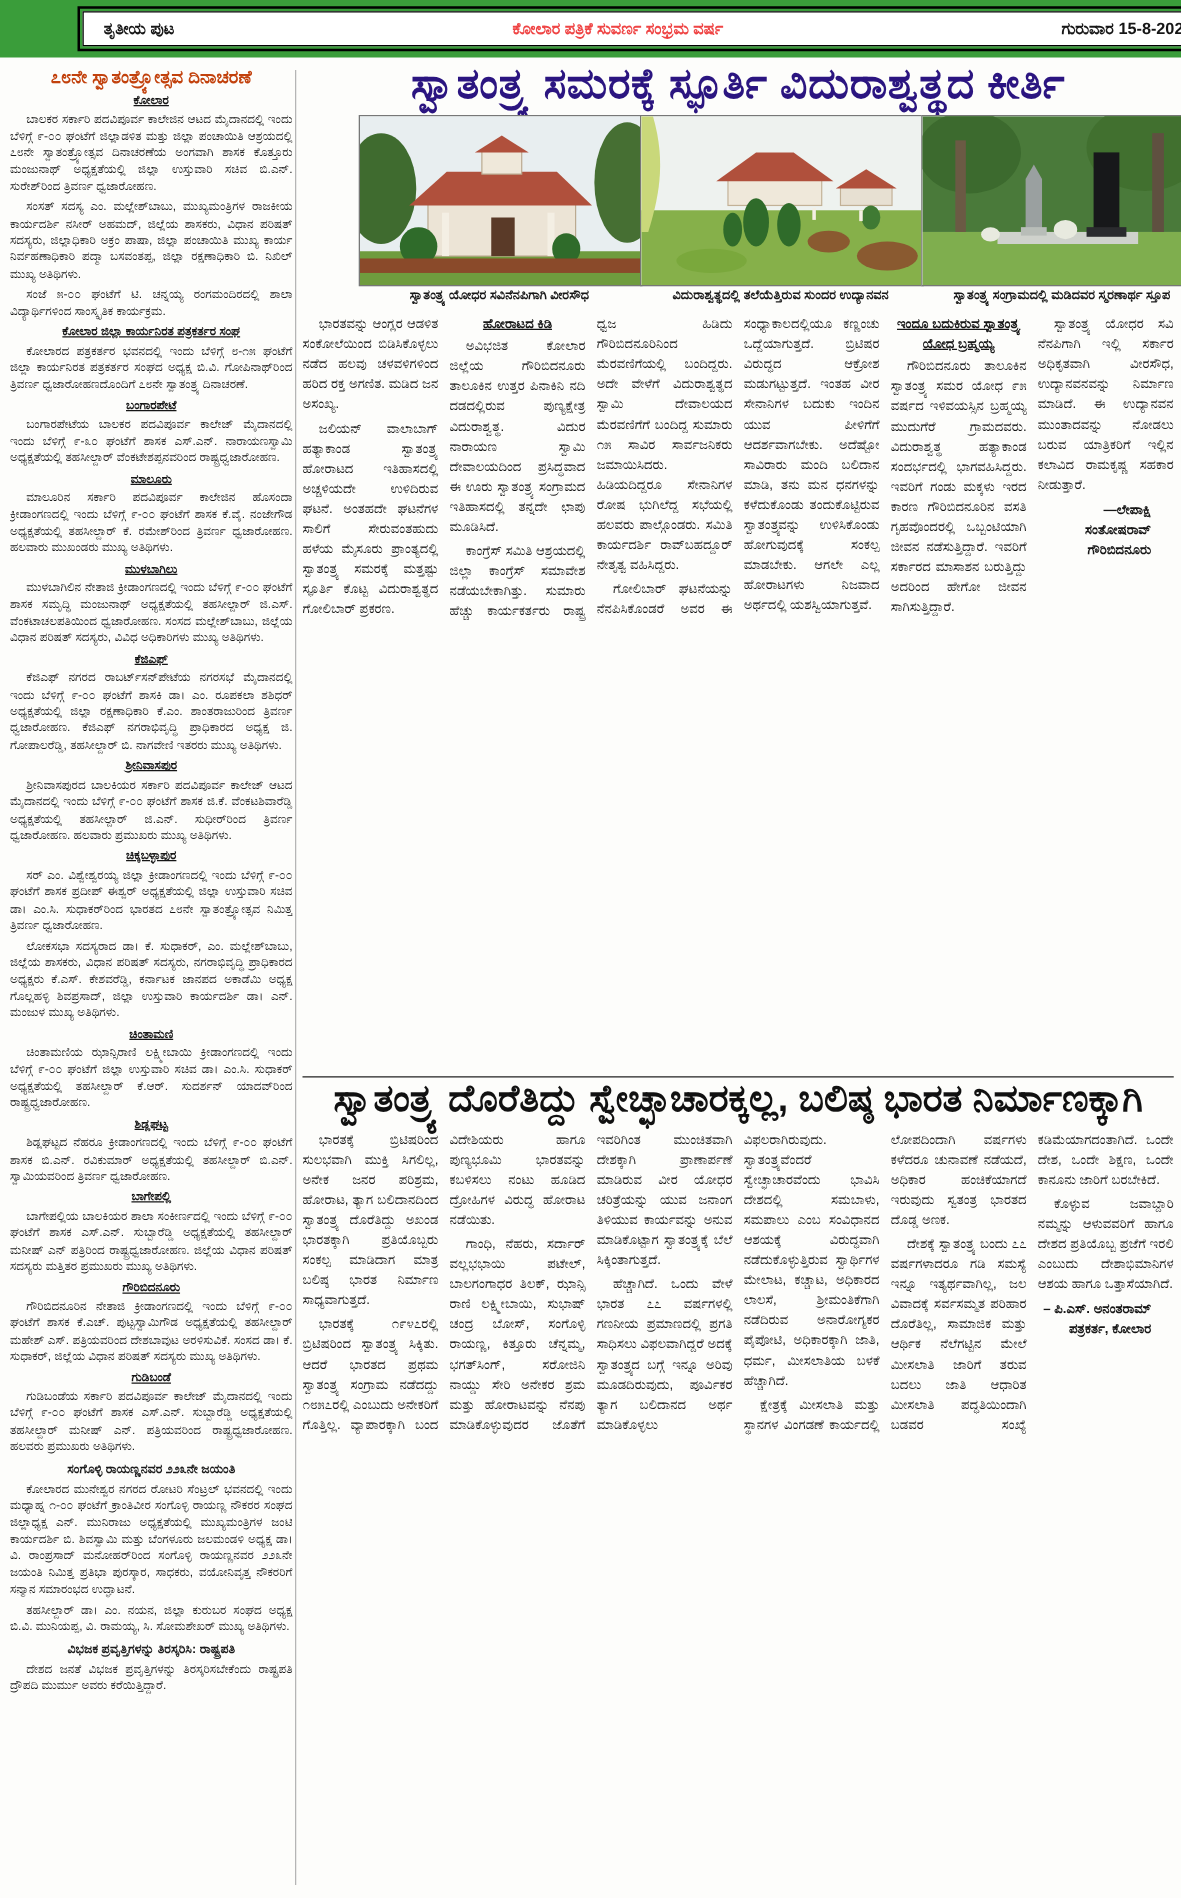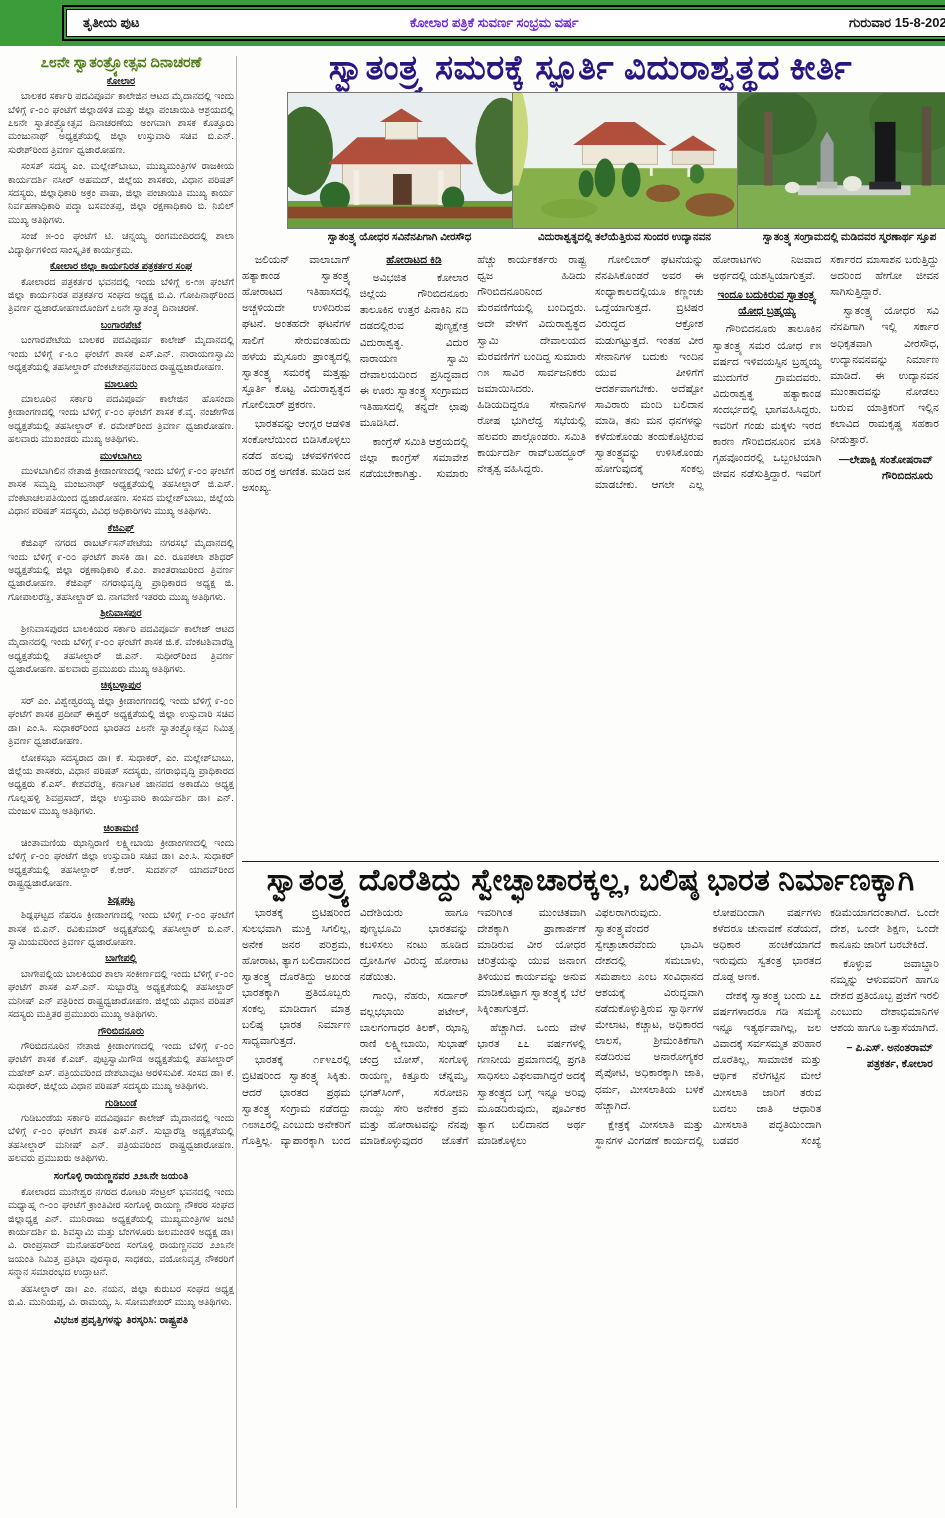--- a/index.html
+++ b/index.html
@@ -53,36 +53,36 @@
   
   .para{margin:0 0 3px 0;text-indent:13px;}
   .sub{
     font-weight:bold;text-align:center;text-decoration:underline;
     margin:3px 0 2px 0;break-after:avoid;
   }
   .bighead{
     font-weight:bold;text-align:center;font-size:10px;line-height:1.2;
     margin:5px 0 3px 0;color:#1a1a1a;
   }
-  .byline{font-weight:bold;text-align:right;margin:4px 6px 0 0;}
+  .byline{font-weight:bold;text-align:right;margin:4px 18px 0 0;}
   .byline div{font-weight:bold;}
 </style>
 </head>
 <body>
 
 <div class="masthead" style="background: rgb(58, 157, 58);">
   <div class="mast-box">
     <span>ತೃತೀಯ ಪುಟ</span>
-    <span style="color: #6d28d9;">ಕೋಲಾರ ಪತ್ರಿಕೆ ಸುವರ್ಣ ಸಂಭ್ರಮ ವರ್ಷ</span>
+    <span style="color: #ef4444;">ಕೋಲಾರ ಪತ್ರಿಕೆ ಸುವರ್ಣ ಸಂಭ್ರಮ ವರ್ಷ</span>
     <span>ಗುರುವಾರ 15-8-2024</span>
   </div>
 </div>
 
 <div class="left-rail">
-  <h3 class="rail-title" style="color: #4d7c0f; text-align: center;">೭೮ನೇ ಸ್ವಾತಂತ್ರ್ಯೋತ್ಸವ ದಿನಾಚರಣೆ</h3>
+  <h3 class="rail-title" style="color: #c2410c; text-align: center;">೭೮ನೇ ಸ್ವಾತಂತ್ರ್ಯೋತ್ಸವ ದಿನಾಚರಣೆ</h3>
   <div>
       <div class="sub">ಕೋಲಾರ</div>
       <p class="para">ಬಾಲಕರ ಸರ್ಕಾರಿ ಪದವಿಪೂರ್ವ ಕಾಲೇಜಿನ ಆಟದ ಮೈದಾನದಲ್ಲಿ ಇಂದು ಬೆಳಿಗ್ಗೆ ೯-೦೦ ಘಂಟೆಗೆ ಜಿಲ್ಲಾಡಳಿತ ಮತ್ತು ಜಿಲ್ಲಾ ಪಂಚಾಯಿತಿ ಆಶ್ರಯದಲ್ಲಿ ೭೮ನೇ ಸ್ವಾತಂತ್ರ್ಯೋತ್ಸವ ದಿನಾಚರಣೆಯ ಅಂಗವಾಗಿ ಶಾಸಕ ಕೊತ್ತೂರು ಮಂಜುನಾಥ್ ಅಧ್ಯಕ್ಷತೆಯಲ್ಲಿ ಜಿಲ್ಲಾ ಉಸ್ತುವಾರಿ ಸಚಿವ ಬಿ.ಎನ್. ಸುರೇಶ್‌ರಿಂದ ತ್ರಿವರ್ಣ ಧ್ವಜಾರೋಹಣ.</p>
       <p class="para">ಸಂಸತ್ ಸದಸ್ಯ ಎಂ. ಮಲ್ಲೇಶ್‌ಬಾಬು, ಮುಖ್ಯಮಂತ್ರಿಗಳ ರಾಜಕೀಯ ಕಾರ್ಯದರ್ಶಿ ನಸೀರ್ ಅಹಮದ್, ಜಿಲ್ಲೆಯ ಶಾಸಕರು, ವಿಧಾನ ಪರಿಷತ್ ಸದಸ್ಯರು, ಜಿಲ್ಲಾಧಿಕಾರಿ ಅಕ್ರಂ ಪಾಷಾ, ಜಿಲ್ಲಾ ಪಂಚಾಯಿತಿ ಮುಖ್ಯ ಕಾರ್ಯ ನಿರ್ವಹಣಾಧಿಕಾರಿ ಪದ್ಮಾ ಬಸವಂತಪ್ಪ, ಜಿಲ್ಲಾ ರಕ್ಷಣಾಧಿಕಾರಿ ಬಿ. ನಿಖಿಲ್ ಮುಖ್ಯ ಅತಿಥಿಗಳು.</p>
       <p class="para">ಸಂಜೆ ೫-೦೦ ಘಂಟೆಗೆ ಟಿ. ಚನ್ನಯ್ಯ ರಂಗಮಂದಿರದಲ್ಲಿ ಶಾಲಾ ವಿದ್ಯಾರ್ಥಿಗಳಿಂದ ಸಾಂಸ್ಕೃತಿಕ ಕಾರ್ಯಕ್ರಮ.</p>
       <div class="sub">ಕೋಲಾರ ಜಿಲ್ಲಾ ಕಾರ್ಯನಿರತ ಪತ್ರಕರ್ತರ ಸಂಘ</div>
       <p class="para">ಕೋಲಾರದ ಪತ್ರಕರ್ತರ ಭವನದಲ್ಲಿ ಇಂದು ಬೆಳಿಗ್ಗೆ ೮-೧೫ ಘಂಟೆಗೆ ಜಿಲ್ಲಾ ಕಾರ್ಯನಿರತ ಪತ್ರಕರ್ತರ ಸಂಘದ ಅಧ್ಯಕ್ಷ ಬಿ.ವಿ. ಗೋಪಿನಾಥ್‌ರಿಂದ ತ್ರಿವರ್ಣ ಧ್ವಜಾರೋಹಣದೊಂದಿಗೆ ೭೮ನೇ ಸ್ವಾತಂತ್ರ್ಯ ದಿನಾಚರಣೆ.</p>
       <div class="sub">ಬಂಗಾರಪೇಟೆ</div>
       <p class="para">ಬಂಗಾರಪೇಟೆಯ ಬಾಲಕರ ಪದವಿಪೂರ್ವ ಕಾಲೇಜ್ ಮೈದಾನದಲ್ಲಿ ಇಂದು ಬೆಳಿಗ್ಗೆ ೯-೩೦ ಘಂಟೆಗೆ ಶಾಸಕ ಎಸ್.ಎನ್. ನಾರಾಯಣಸ್ವಾಮಿ ಅಧ್ಯಕ್ಷತೆಯಲ್ಲಿ ತಹಸೀಲ್ದಾರ್ ವೆಂಕಟೇಶಪ್ಪನವರಿಂದ ರಾಷ್ಟ್ರಧ್ವಜಾರೋಹಣ.</p>
       <div class="sub">ಮಾಲೂರು</div>
@@ -103,20 +103,21 @@
       <div class="sub">ಬಾಗೇಪಲ್ಲಿ</div>
       <p class="para">ಬಾಗೇಪಲ್ಲಿಯ ಬಾಲಕಿಯರ ಶಾಲಾ ಸಂಕೀರ್ಣದಲ್ಲಿ ಇಂದು ಬೆಳಿಗ್ಗೆ ೯-೦೦ ಘಂಟೆಗೆ ಶಾಸಕ ಎಸ್.ಎನ್. ಸುಬ್ಬಾರೆಡ್ಡಿ ಅಧ್ಯಕ್ಷತೆಯಲ್ಲಿ ತಹಸೀಲ್ದಾರ್ ಮನೀಷ್ ಎನ್ ಪತ್ರಿರಿಂದ ರಾಷ್ಟ್ರಧ್ವಜಾರೋಹಣ. ಜಿಲ್ಲೆಯ ವಿಧಾನ ಪರಿಷತ್ ಸದಸ್ಯರು ಮತ್ತಿತರ ಪ್ರಮುಖರು ಮುಖ್ಯ ಅತಿಥಿಗಳು.</p>
       <div class="sub">ಗೌರಿಬಿದನೂರು</div>
       <p class="para">ಗೌರಿಬಿದನೂರಿನ ನೇತಾಜಿ ಕ್ರೀಡಾಂಗಣದಲ್ಲಿ ಇಂದು ಬೆಳಿಗ್ಗೆ ೯-೦೦ ಘಂಟೆಗೆ ಶಾಸಕ ಕೆ.ಎಚ್. ಪುಟ್ಟಸ್ವಾಮಿಗೌಡ ಅಧ್ಯಕ್ಷತೆಯಲ್ಲಿ ತಹಸೀಲ್ದಾರ್ ಮಹೇಶ್ ಎಸ್. ಪತ್ರಿಯವರಿಂದ ದೇಶಬಾವುಟ ಅರಳಿಸುವಿಕೆ. ಸಂಸದ ಡಾ। ಕೆ. ಸುಧಾಕರ್, ಜಿಲ್ಲೆಯ ವಿಧಾನ ಪರಿಷತ್ ಸದಸ್ಯರು ಮುಖ್ಯ ಅತಿಥಿಗಳು.</p>
       <div class="sub">ಗುಡಿಬಂಡೆ</div>
       <p class="para">ಗುಡಿಬಂಡೆಯ ಸರ್ಕಾರಿ ಪದವಿಪೂರ್ವ ಕಾಲೇಜ್ ಮೈದಾನದಲ್ಲಿ ಇಂದು ಬೆಳಿಗ್ಗೆ ೯-೦೦ ಘಂಟೆಗೆ ಶಾಸಕ ಎಸ್.ಎನ್. ಸುಬ್ಬಾರೆಡ್ಡಿ ಅಧ್ಯಕ್ಷತೆಯಲ್ಲಿ ತಹಸೀಲ್ದಾರ್ ಮನೀಷ್ ಎನ್. ಪತ್ರಿಯವರಿಂದ ರಾಷ್ಟ್ರಧ್ವಜಾರೋಹಣ. ಹಲವರು ಪ್ರಮುಖರು ಅತಿಥಿಗಳು.</p>
       <div class="bighead">ಸಂಗೊಳ್ಳಿ ರಾಯಣ್ಣನವರ ೨೨೩ನೇ ಜಯಂತಿ</div>
       <p class="para">ಕೋಲಾರದ ಮುನೇಶ್ವರ ನಗರದ ರೋಟರಿ ಸೆಂಟ್ರಲ್ ಭವನದಲ್ಲಿ ಇಂದು ಮಧ್ಯಾಹ್ನ ೧-೦೦ ಘಂಟೆಗೆ ಕ್ರಾಂತಿವೀರ ಸಂಗೊಳ್ಳಿ ರಾಯಣ್ಣ ನೌಕರರ ಸಂಘದ ಜಿಲ್ಲಾಧ್ಯಕ್ಷ ಎನ್. ಮುನಿರಾಜು ಅಧ್ಯಕ್ಷತೆಯಲ್ಲಿ ಮುಖ್ಯಮಂತ್ರಿಗಳ ಜಂಟಿ ಕಾರ್ಯದರ್ಶಿ ಬಿ. ಶಿವಸ್ವಾಮಿ ಮತ್ತು ಬೆಂಗಳೂರು ಜಲಮಂಡಳಿ ಅಧ್ಯಕ್ಷ ಡಾ। ವಿ. ರಾಂಪ್ರಸಾದ್ ಮನೋಹರ್‌ರಿಂದ ಸಂಗೊಳ್ಳಿ ರಾಯಣ್ಣನವರ ೨೨೩ನೇ ಜಯಂತಿ ನಿಮಿತ್ತ ಪ್ರತಿಭಾ ಪುರಸ್ಕಾರ, ಸಾಧಕರು, ವಯೋನಿವೃತ್ತ ನೌಕರರಿಗೆ ಸನ್ಮಾನ ಸಮಾರಂಭದ ಉದ್ಘಾಟನೆ.</p>
       <p class="para">ತಹಸೀಲ್ದಾರ್ ಡಾ। ಎಂ. ನಯನ, ಜಿಲ್ಲಾ ಕುರುಬರ ಸಂಘದ ಅಧ್ಯಕ್ಷ ಬಿ.ವಿ. ಮುನಿಯಪ್ಪ, ವಿ. ರಾಮಯ್ಯ, ಸಿ. ಸೋಮಶೇಖರ್ ಮುಖ್ಯ ಅತಿಥಿಗಳು.</p>
       <div class="bighead">ವಿಭಜಕ ಪ್ರವೃತ್ತಿಗಳನ್ನು ತಿರಸ್ಕರಿಸಿ: ರಾಷ್ಟ್ರಪತಿ</div>
+      <p class="para">ದೇಶದ ಜನತೆ ವಿಭಜಕ ಪ್ರವೃತ್ತಿಗಳನ್ನು ತಿರಸ್ಕರಿಸಬೇಕೆಂದು ರಾಷ್ಟ್ರಪತಿ ದ್ರೌಪದಿ ಮುರ್ಮು ಅವರು ಕರೆಯಿತ್ತಿದ್ದಾರೆ.</p>
     </div>
 </div>
 <div class="vrule"></div>
 
 <div class="main">
 
   <h1 class="headline1" style="color: rgb(43, 21, 128);">ಸ್ವಾತಂತ್ರ್ಯ ಸಮರಕ್ಕೆ ಸ್ಫೂರ್ತಿ ವಿದುರಾಶ್ವತ್ಥದ ಕೀರ್ತಿ</h1>
 
   <div class="photos-row">
     <figure>
@@ -176,22 +177,22 @@
         <polygon points="88,52 102,52 95,40" fill="#9aa0a0"></polygon>
         <rect x="84" y="92" width="22" height="7" fill="#b8bdb8"></rect>
         <ellipse cx="122" cy="94" rx="10" ry="8" fill="#e8eadf"></ellipse>
         <ellipse cx="58" cy="98" rx="8" ry="6" fill="#e8eadf"></ellipse>
       </svg>
       <figcaption class="photo-caption">ಸ್ವಾತಂತ್ರ್ಯ ಸಂಗ್ರಾಮದಲ್ಲಿ ಮಡಿದವರ ಸ್ಮರಣಾರ್ಥ ಸ್ತೂಪ</figcaption>
     </figure>
   </div>
 
   <div class="body-cols body1">
+      <p class="para">ಭಾರತವನ್ನು ಆಂಗ್ಲರ ಆಡಳಿತ ಸಂಕೋಲೆಯಿಂದ ಬಿಡಿಸಿಕೊಳ್ಳಲು ನಡೆದ ಹಲವು ಚಳವಳಿಗಳಿಂದ ಹರಿದ ರಕ್ತ ಅಗಣಿತ. ಮಡಿದ ಜನ ಅಸಂಖ್ಯ.</p>
       <p class="para">ಜಲಿಯನ್ ವಾಲಾಬಾಗ್ ಹತ್ಯಾಕಾಂಡ ಸ್ವಾತಂತ್ರ್ಯ ಹೋರಾಟದ ಇತಿಹಾಸದಲ್ಲಿ ಅಚ್ಚಳಿಯದೇ ಉಳಿದಿರುವ ಘಟನೆ. ಅಂತಹದೇ ಘಟನೆಗಳ ಸಾಲಿಗೆ ಸೇರುವಂತಹುದು ಹಳೆಯ ಮೈಸೂರು ಪ್ರಾಂತ್ಯದಲ್ಲಿ ಸ್ವಾತಂತ್ರ್ಯ ಸಮರಕ್ಕೆ ಮತ್ತಷ್ಟು ಸ್ಫೂರ್ತಿ ಕೊಟ್ಟ ವಿದುರಾಶ್ವತ್ಥದ ಗೋಲಿಬಾರ್ ಪ್ರಕರಣ.</p>
-      <p class="para">ಭಾರತವನ್ನು ಆಂಗ್ಲರ ಆಡಳಿತ ಸಂಕೋಲೆಯಿಂದ ಬಿಡಿಸಿಕೊಳ್ಳಲು ನಡೆದ ಹಲವು ಚಳವಳಿಗಳಿಂದ ಹರಿದ ರಕ್ತ ಅಗಣಿತ. ಮಡಿದ ಜನ ಅಸಂಖ್ಯ.</p>
       <div class="sub">ಹೋರಾಟದ ಕಿಡಿ</div>
       <p class="para">ಅವಿಭಜಿತ ಕೋಲಾರ ಜಿಲ್ಲೆಯ ಗೌರಿಬಿದನೂರು ತಾಲೂಕಿನ ಉತ್ತರ ಪಿನಾಕಿನಿ ನದಿ ದಡದಲ್ಲಿರುವ ಪುಣ್ಯಕ್ಷೇತ್ರ ವಿದುರಾಶ್ವತ್ಥ. ವಿದುರ ನಾರಾಯಣ ಸ್ವಾಮಿ ದೇವಾಲಯದಿಂದ ಪ್ರಸಿದ್ಧವಾದ ಈ ಊರು ಸ್ವಾತಂತ್ರ್ಯ ಸಂಗ್ರಾಮದ ಇತಿಹಾಸದಲ್ಲಿ ತನ್ನದೇ ಛಾಪು ಮೂಡಿಸಿದೆ.</p>
       <p class="para">ಕಾಂಗ್ರೆಸ್ ಸಮಿತಿ ಆಶ್ರಯದಲ್ಲಿ ಜಿಲ್ಲಾ ಕಾಂಗ್ರೆಸ್ ಸಮಾವೇಶ ನಡೆಯಬೇಕಾಗಿತ್ತು. ಸುಮಾರು ಹೆಚ್ಚು ಕಾರ್ಯಕರ್ತರು ರಾಷ್ಟ್ರ ಧ್ವಜ ಹಿಡಿದು ಗೌರಿಬಿದನೂರಿನಿಂದ ಮೆರವಣಿಗೆಯಲ್ಲಿ ಬಂದಿದ್ದರು. ಅದೇ ವೇಳೆಗೆ ವಿದುರಾಶ್ವತ್ಥದ ಸ್ವಾಮಿ ದೇವಾಲಯದ ಮೆರವಣಿಗೆಗೆ ಬಂದಿದ್ದ ಸುಮಾರು ೧೫ ಸಾವಿರ ಸಾರ್ವಜನಿಕರು ಜಮಾಯಿಸಿದರು. ಹಿಡಿಯದಿದ್ದರೂ ಸೇನಾನಿಗಳ ರೋಷ ಭುಗಿಲೆದ್ದ ಸಭೆಯಲ್ಲಿ ಹಲವರು ಪಾಲ್ಗೊಂಡರು. ಸಮಿತಿ ಕಾರ್ಯದರ್ಶಿ ರಾವ್‌ಬಹದ್ದೂರ್ ನೇತೃತ್ವ ವಹಿಸಿದ್ದರು.</p>
       <p class="para">ಗೋಲಿಬಾರ್ ಘಟನೆಯನ್ನು ನೆನಪಿಸಿಕೊಂಡರೆ ಅವರ ಈ ಸಂಧ್ಯಾಕಾಲದಲ್ಲಿಯೂ ಕಣ್ಣಂಚು ಒದ್ದೆಯಾಗುತ್ತದೆ. ಬ್ರಿಟಿಷರ ವಿರುದ್ಧದ ಆಕ್ರೋಶ ಮಡುಗಟ್ಟುತ್ತದೆ. ಇಂತಹ ವೀರ ಸೇನಾನಿಗಳ ಬದುಕು ಇಂದಿನ ಯುವ ಪೀಳಿಗೆಗೆ ಆದರ್ಶವಾಗಬೇಕು. ಅದೆಷ್ಟೋ ಸಾವಿರಾರು ಮಂದಿ ಬಲಿದಾನ ಮಾಡಿ, ತನು ಮನ ಧನಗಳನ್ನು ಕಳೆದುಕೊಂಡು ತಂದುಕೊಟ್ಟಿರುವ ಸ್ವಾತಂತ್ರ್ಯವನ್ನು ಉಳಿಸಿಕೊಂಡು ಹೋಗುವುದಕ್ಕೆ ಸಂಕಲ್ಪ ಮಾಡಬೇಕು. ಆಗಲೇ ಎಲ್ಲ ಹೋರಾಟಗಳು ನಿಜವಾದ ಅರ್ಥದಲ್ಲಿ ಯಶಸ್ವಿಯಾಗುತ್ತವೆ.</p>
       <div class="sub">ಇಂದೂ ಬದುಕಿರುವ ಸ್ವಾತಂತ್ರ್ಯ ಯೋಧ ಬ್ರಹ್ಮಯ್ಯ</div>
       <p class="para">ಗೌರಿಬಿದನೂರು ತಾಲೂಕಿನ ಸ್ವಾತಂತ್ರ್ಯ ಸಮರ ಯೋಧ ೯೫ ವರ್ಷದ ಇಳಿವಯಸ್ಸಿನ ಬ್ರಹ್ಮಯ್ಯ ಮುದುಗೆರೆ ಗ್ರಾಮದವರು. ವಿದುರಾಶ್ವತ್ಥ ಹತ್ಯಾಕಾಂಡ ಸಂದರ್ಭದಲ್ಲಿ ಭಾಗವಹಿಸಿದ್ದರು. ಇವರಿಗೆ ಗಂಡು ಮಕ್ಕಳು ಇರದ ಕಾರಣ ಗೌರಿಬಿದನೂರಿನ ವಸತಿ ಗೃಹವೊಂದರಲ್ಲಿ ಒಬ್ಬಂಟಿಯಾಗಿ ಜೀವನ ನಡೆಸುತ್ತಿದ್ದಾರೆ. ಇವರಿಗೆ ಸರ್ಕಾರದ ಮಾಸಾಶನ ಬರುತ್ತಿದ್ದು ಅದರಿಂದ ಹೇಗೋ ಜೀವನ ಸಾಗಿಸುತ್ತಿದ್ದಾರೆ.</p>
       <p class="para">ಸ್ವಾತಂತ್ರ್ಯ ಯೋಧರ ಸವಿ ನೆನಪಿಗಾಗಿ ಇಲ್ಲಿ ಸರ್ಕಾರ ಅಧಿಕೃತವಾಗಿ ವೀರಸೌಧ, ಉದ್ಯಾನವನವನ್ನು ನಿರ್ಮಾಣ ಮಾಡಿದೆ. ಈ ಉದ್ಯಾನವನ ಮುಂತಾದವನ್ನು ನೋಡಲು ಬರುವ ಯಾತ್ರಿಕರಿಗೆ ಇಲ್ಲಿನ ಕಲಾವಿದ ರಾಮಕೃಷ್ಣ ಸಹಕಾರ ನೀಡುತ್ತಾರೆ.</p>
       <div class="byline">—ಲೇಪಾಕ್ಷಿ ಸಂತೋಷರಾವ್<div>ಗೌರಿಬಿದನೂರು</div></div>
     </div>
 

